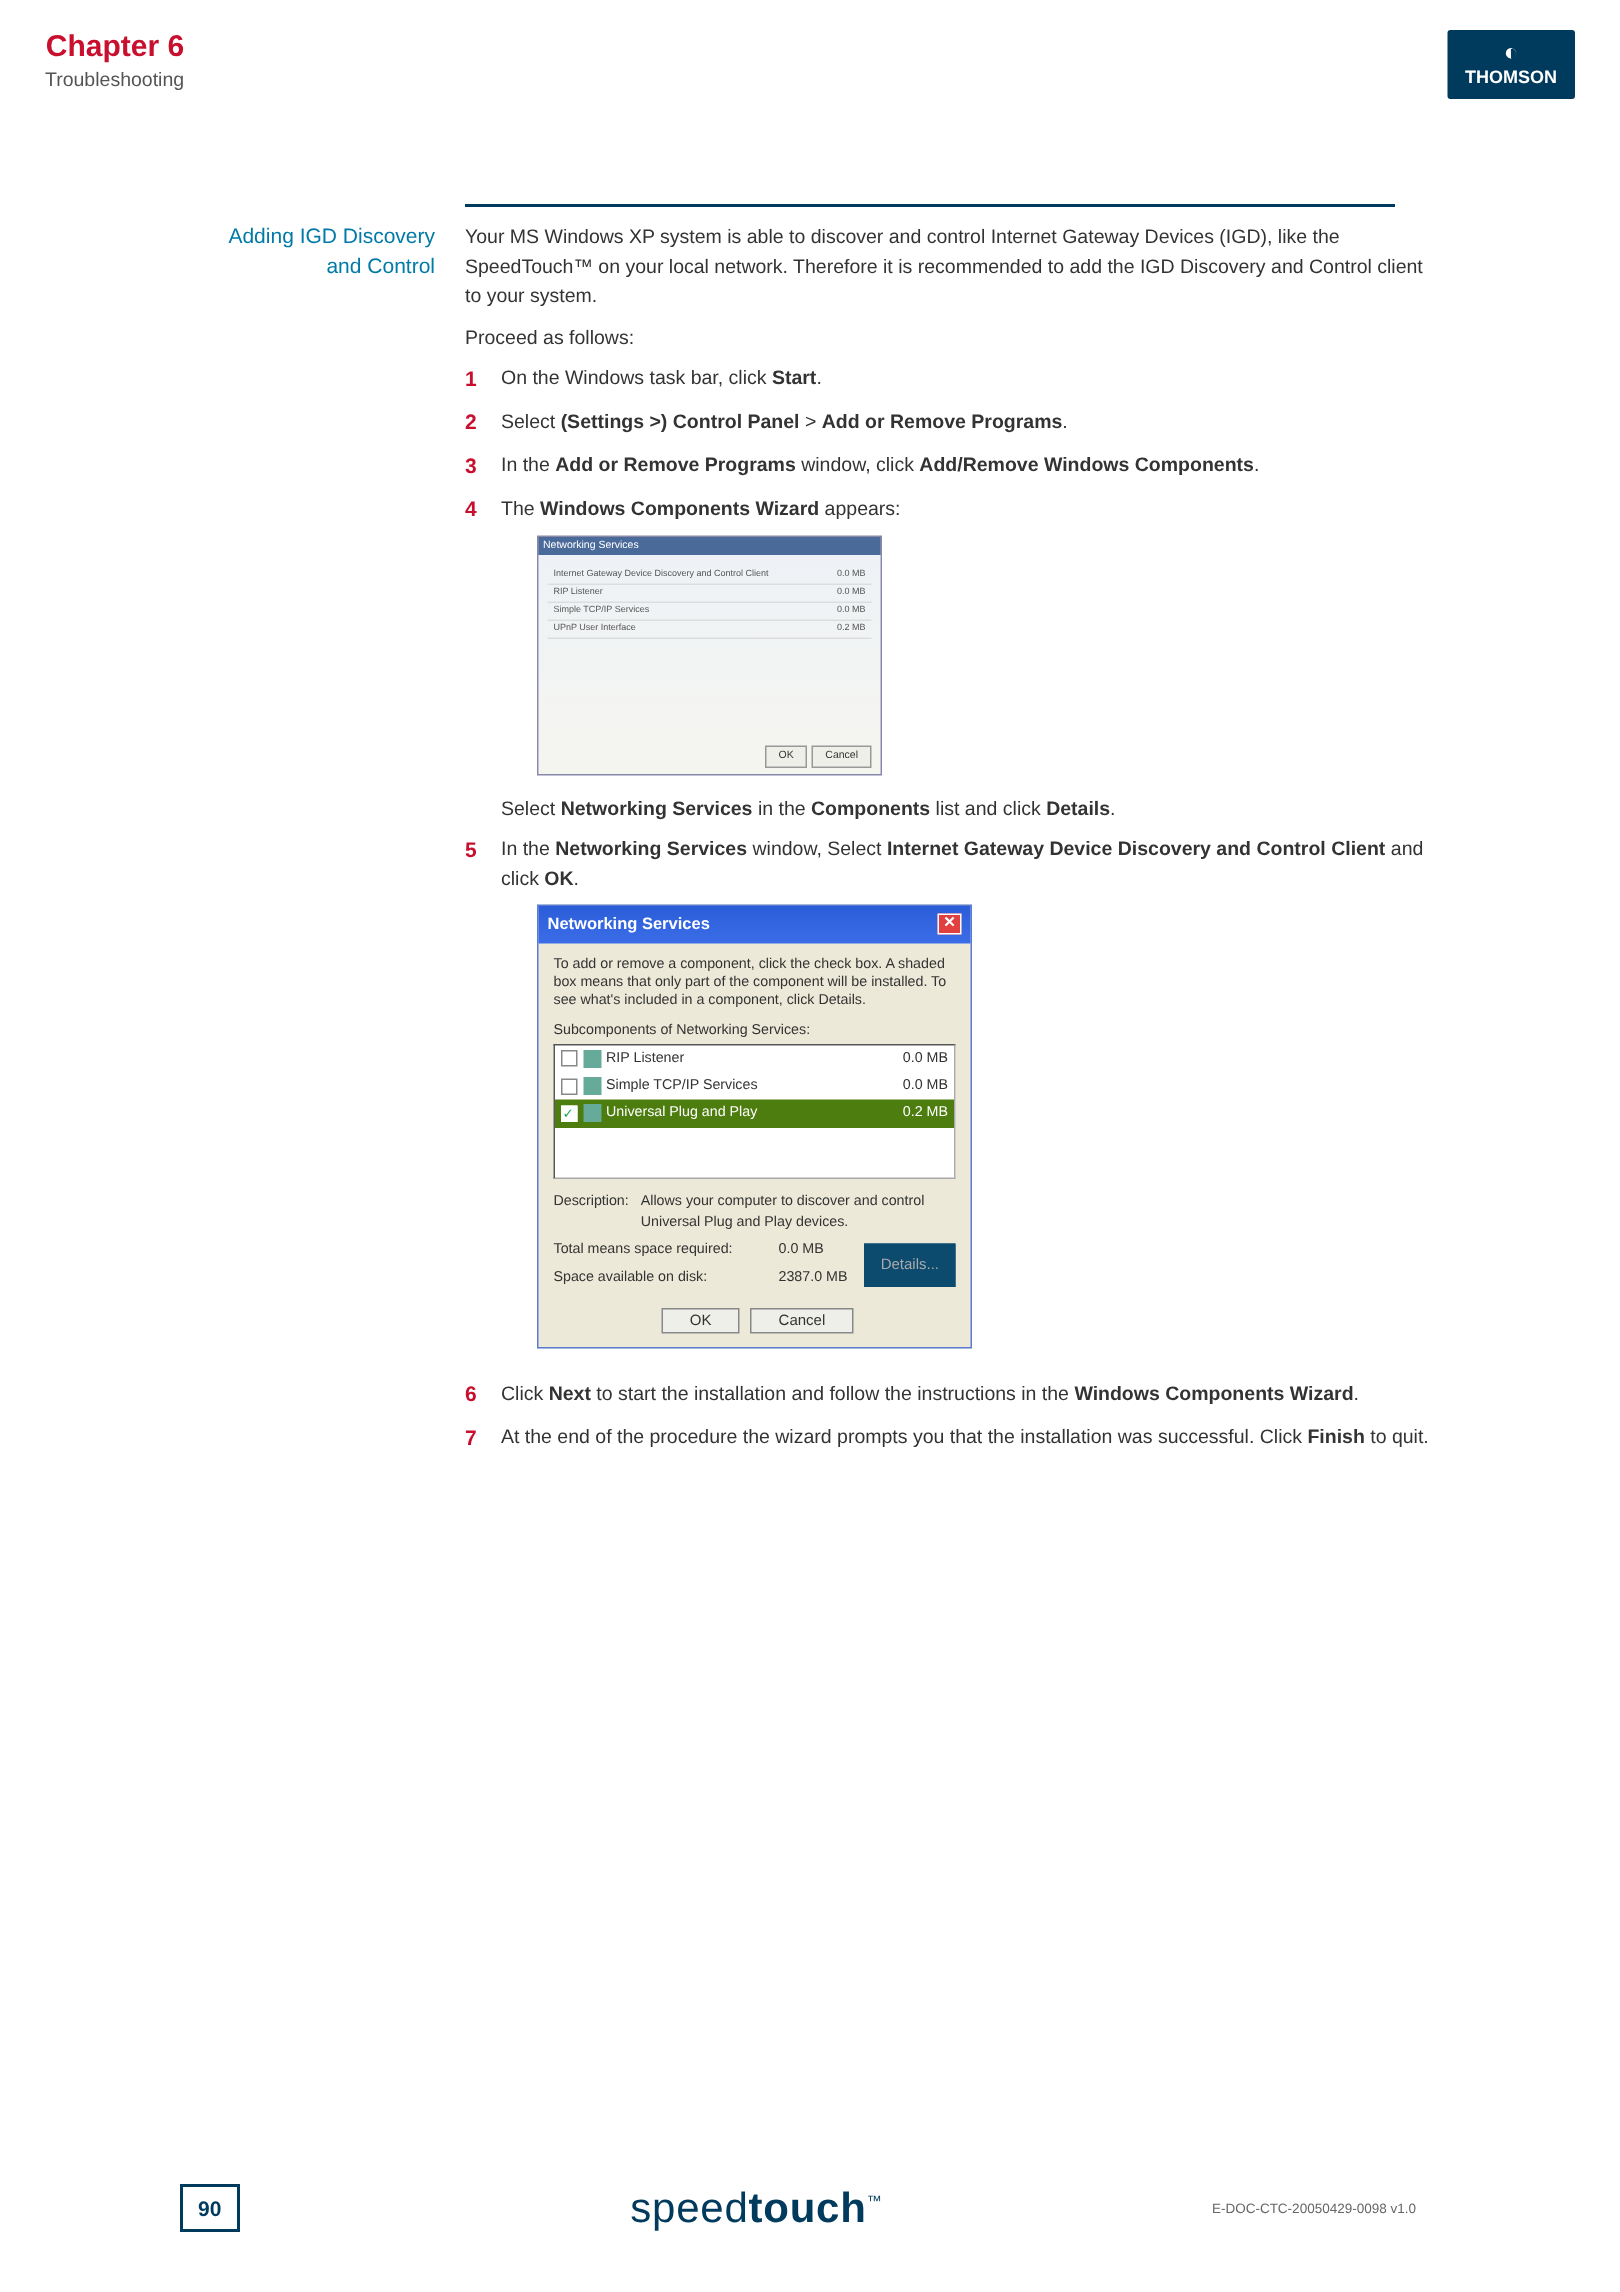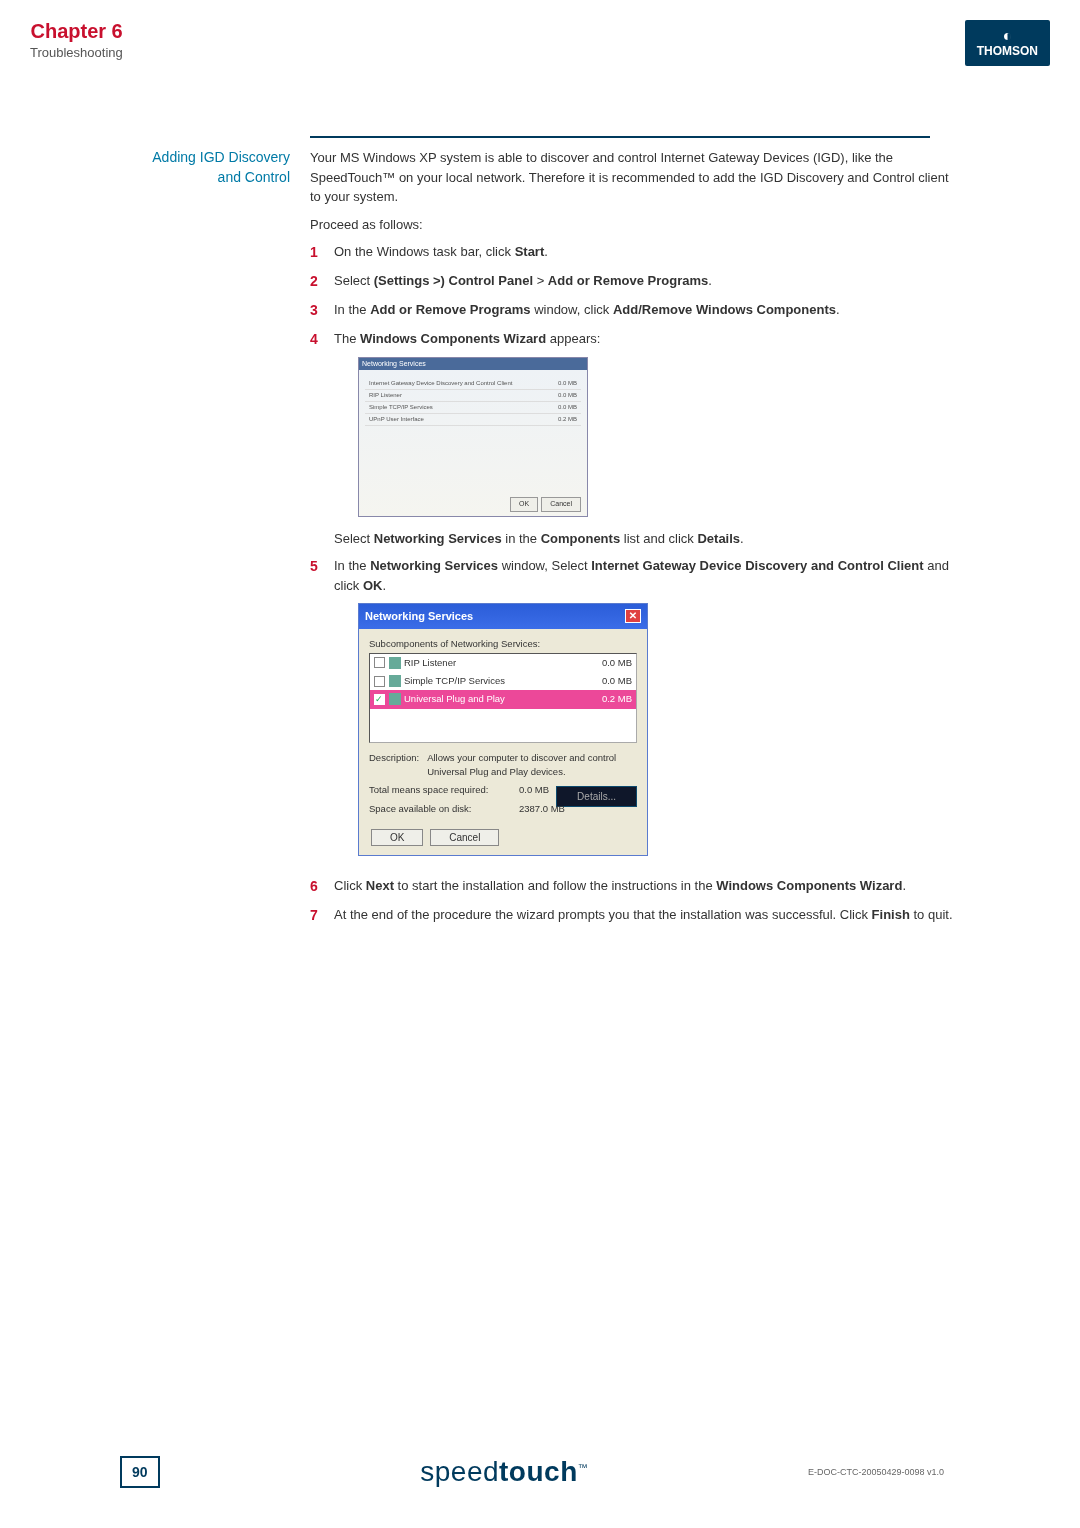--- a/index.html
+++ b/index.html
@@ -145,44 +145,44 @@
   .list-box {
     border:1px inset #aaa; background:#fff;
     height: 90px;
     overflow: hidden;
   }
   .list-item {
     display:flex; align-items:center;
     padding: 2px 4px;
     font-size:9.5px;
   }
-  .list-item.selected { background:#ec4899; color:#fff; }
+  .list-item.selected { background:#4d7c0f; color:#fff; }
   .chk {
     width:11px; height:11px; border:1px solid #888;
     margin-right:4px; background:#fff; display:inline-block;
     position: relative;
   }
   .chk.checked::after {
     content:"✓"; color:#2a5; font-size:9px;
     position:absolute; top:-2px; left:0;
   }
   .list-item.selected .chk { border-color:#fff; }
   .item-icon { width:12px; height:12px; background:#6a9; margin-right:3px; display:inline-block; }
   .item-size { margin-left:auto; color: inherit; }
   .desc-row { margin-top:8px; font-size:9.5px; display:flex; gap:8px; }
   .desc-row .lbl { flex-shrink:0; }
   .space-row { display:flex; font-size:9.5px; margin-top:4px; }
   .space-row span:first-child { width:150px; }
   .details-btn {
     float:right; margin-top:-30px;
-    border:1px solid #0c4a6e; background:#0f172a;
-    padding:2px 20px; font-size:10px; color:#aaa;
+    border:5px solid #0c4a6e; background:#0c4a6e;
+    padding:2px 6px; font-size:10px; color:#aaa;
   }
   .dlg-buttons {
-    text-align:left; padding:6px 8px 10px;
+    text-align:center; padding:6px 20px 10px;
   }
   .dlg-buttons .btn {
     border:1px solid #888; background:#efefe9;
     padding:2px 18px; font-size:10px; margin-left:4px;
   }
   .footer {
     position: absolute;
     bottom: 40px;
     left: 0; right: 16px;
     display: flex;
@@ -300,20 +300,21 @@
         <span class="step-body">
           <span>In the </span><b>Networking Services</b><span> window, Select </span><b>Internet Gateway Device Discovery and Control Client</b><span> and click </span><b>OK</b><span>.</span>
 
           <div class="figure">
             <div class="fig-large">
               <div class="titlebar">
                 <span>Networking Services</span>
                 <span class="close-x">✕</span>
               </div>
               <div class="dlg-body">
+                <div class="dlg-desc">To add or remove a component, click the check box. A shaded box means that only part of the component will be installed. To see what's included in a component, click Details.</div>
                 <div class="dlg-label">Subcomponents of Networking Services:</div>
                 <div class="list-box">
                   <div class="list-item">
                     <span class="chk"></span>
                     <span class="item-icon"></span>
                     <span>RIP Listener</span>
                     <span class="item-size">0.0 MB</span>
                   </div>
                   <div class="list-item">
                     <span class="chk"></span>

